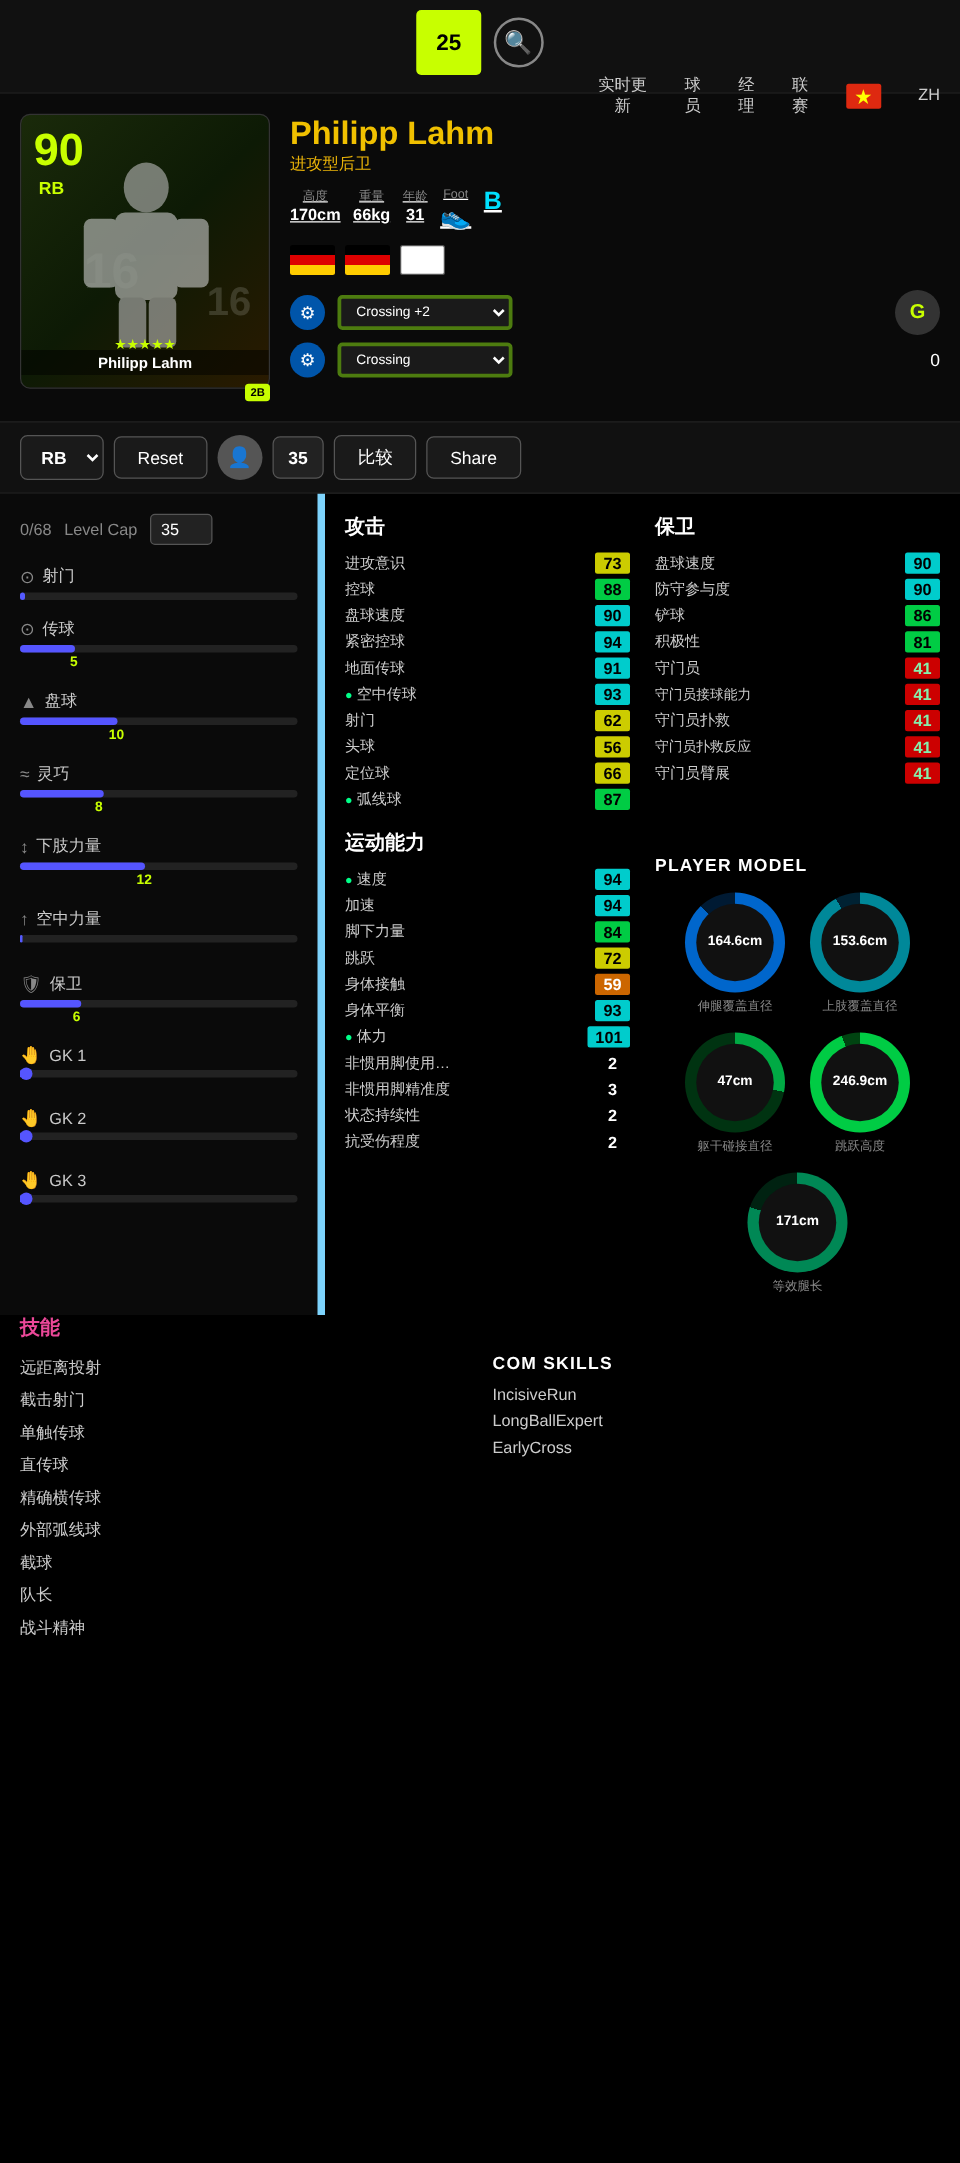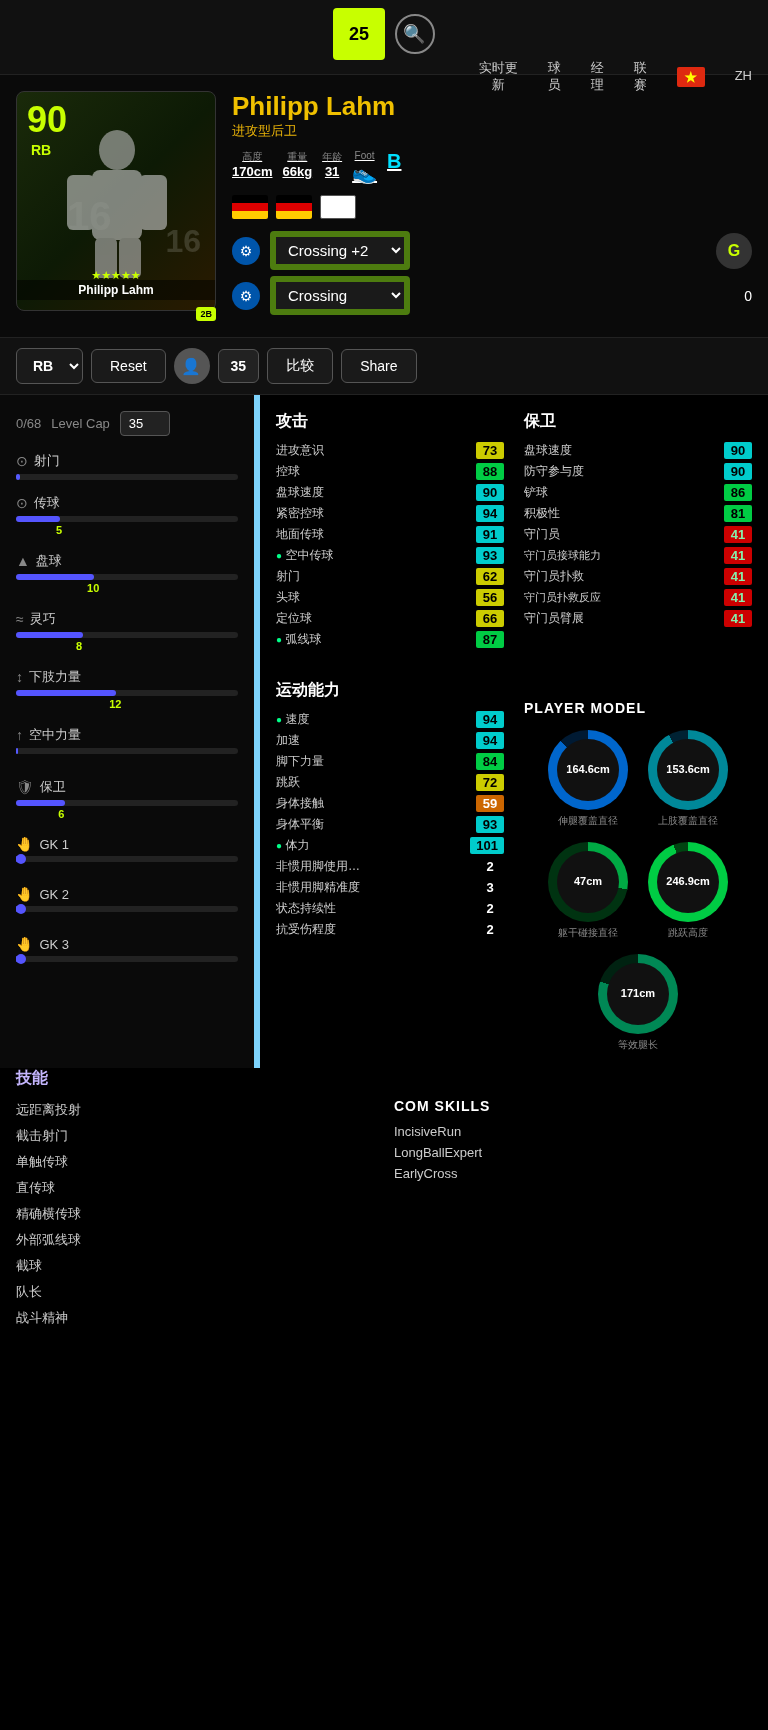--- a/index.html
+++ b/index.html
@@ -231,25 +231,25 @@
       border-radius: 50%;
       background: #0044cc;
       display: flex;
       align-items: center;
       justify-content: center;
       font-size: 14px;
       flex-shrink: 0;
     }
     .skill-dropdown {
       background: #1a1a1a;
-      border: 6px solid #4d7c0f;
+      border: 3px solid #4d7c0f;
       color: #fff;
       padding: 4px 8px;
       border-radius: 4px;
-      font-size: 15px;
+      font-size: 11px;
       cursor: pointer;
       min-width: 140px;
     }
     .g-badge {
       width: 36px; height: 36px;
       background: #333;
       border-radius: 50%;
       display: flex;
       align-items: center;
       justify-content: center;
@@ -414,21 +414,21 @@
       text-align: center;
     }
     .val-green { background: #00cc44; color: #000; }
     .val-yellow { background: #cccc00; color: #000; }
     .val-orange { background: #cc6600; color: #fff; }
     .val-red { background: #cc0000; color: #86efac; }
     .val-cyan { background: #00cccc; color: #000; }
 
     
     .motion-section {
-      margin-top: 28px;
+      margin-top: 12px;
     }
 
     
     .player-model-section {
       margin-top: 20px;
     }
     .player-model-title {
       color: #fff;
       font-size: 14px;
       font-weight: 700;
@@ -471,21 +471,21 @@
       color: #fff;
       text-align: center;
       line-height: 1.2;
     }
     .circle-label {
       color: #888;
       font-size: 10px;
       text-align: center;
     }
     .skills-title {
-      color: #c4b5fd;
+      color: #ec4899;
       font-size: 16px;
       font-weight: 700;
       margin-bottom: 10px;
     }
     .skills-list {
       display: flex;
       flex-direction: column;
       gap: 4px;
     }
     .skill-item {

